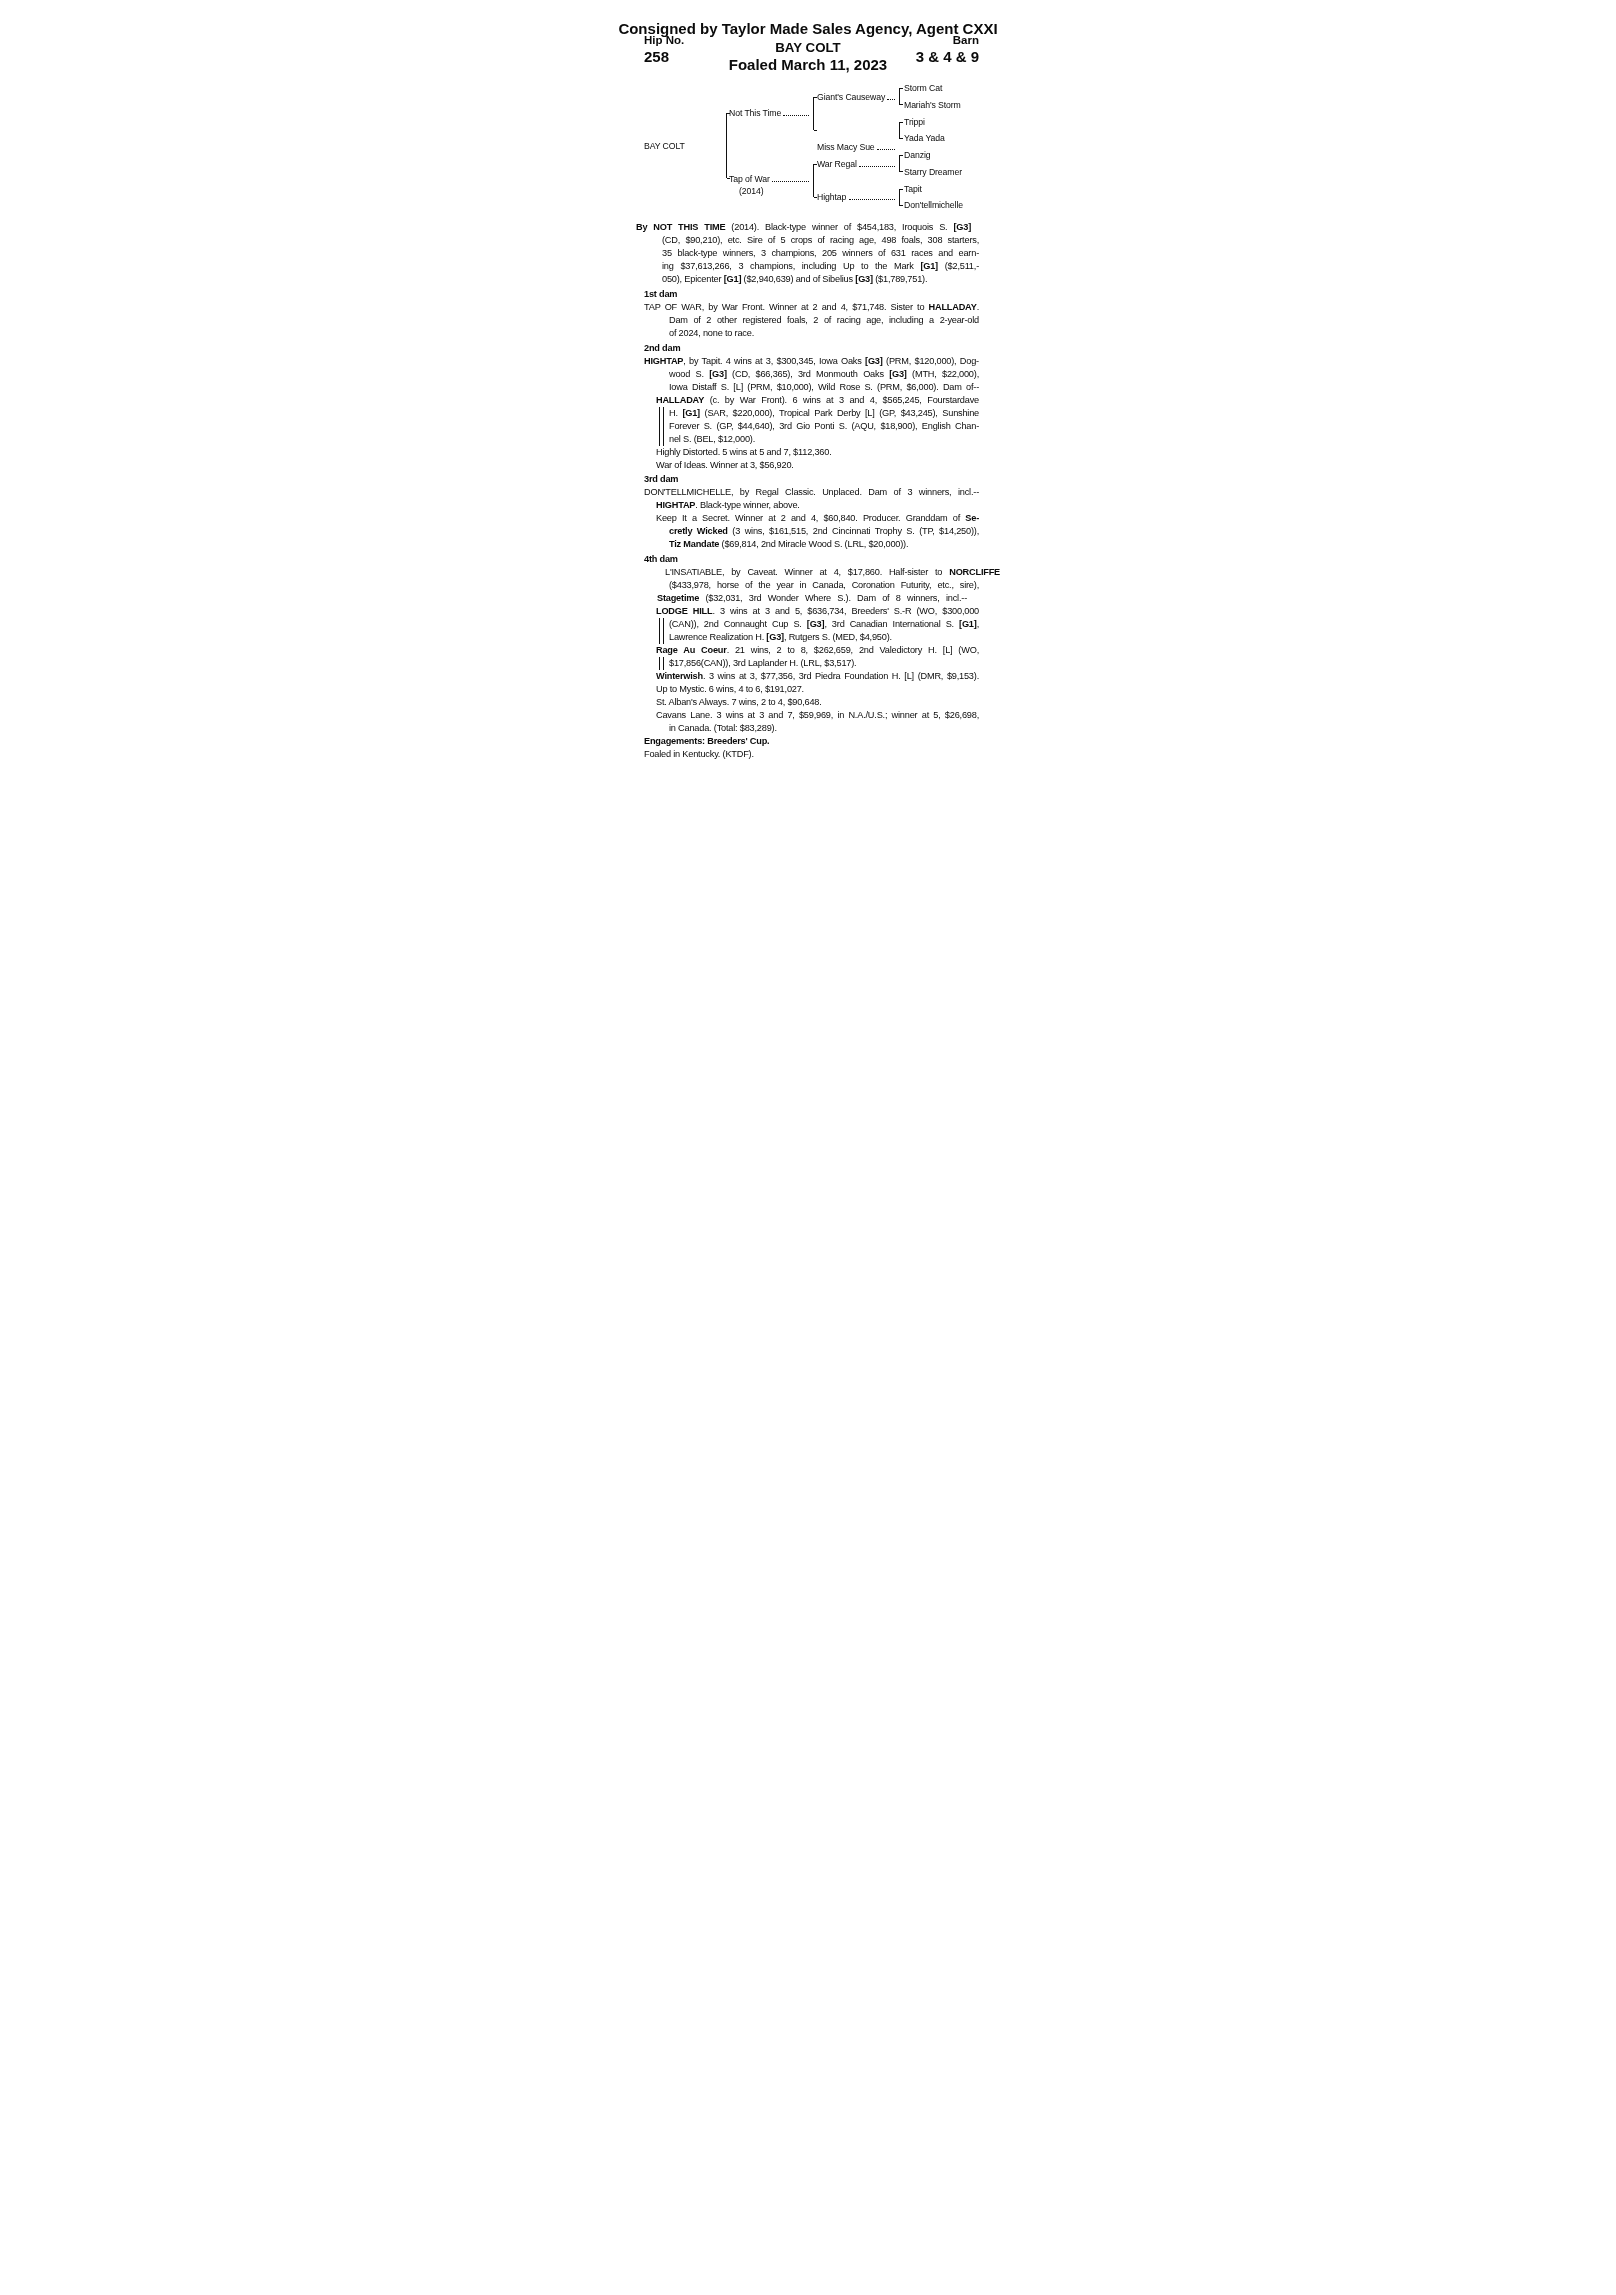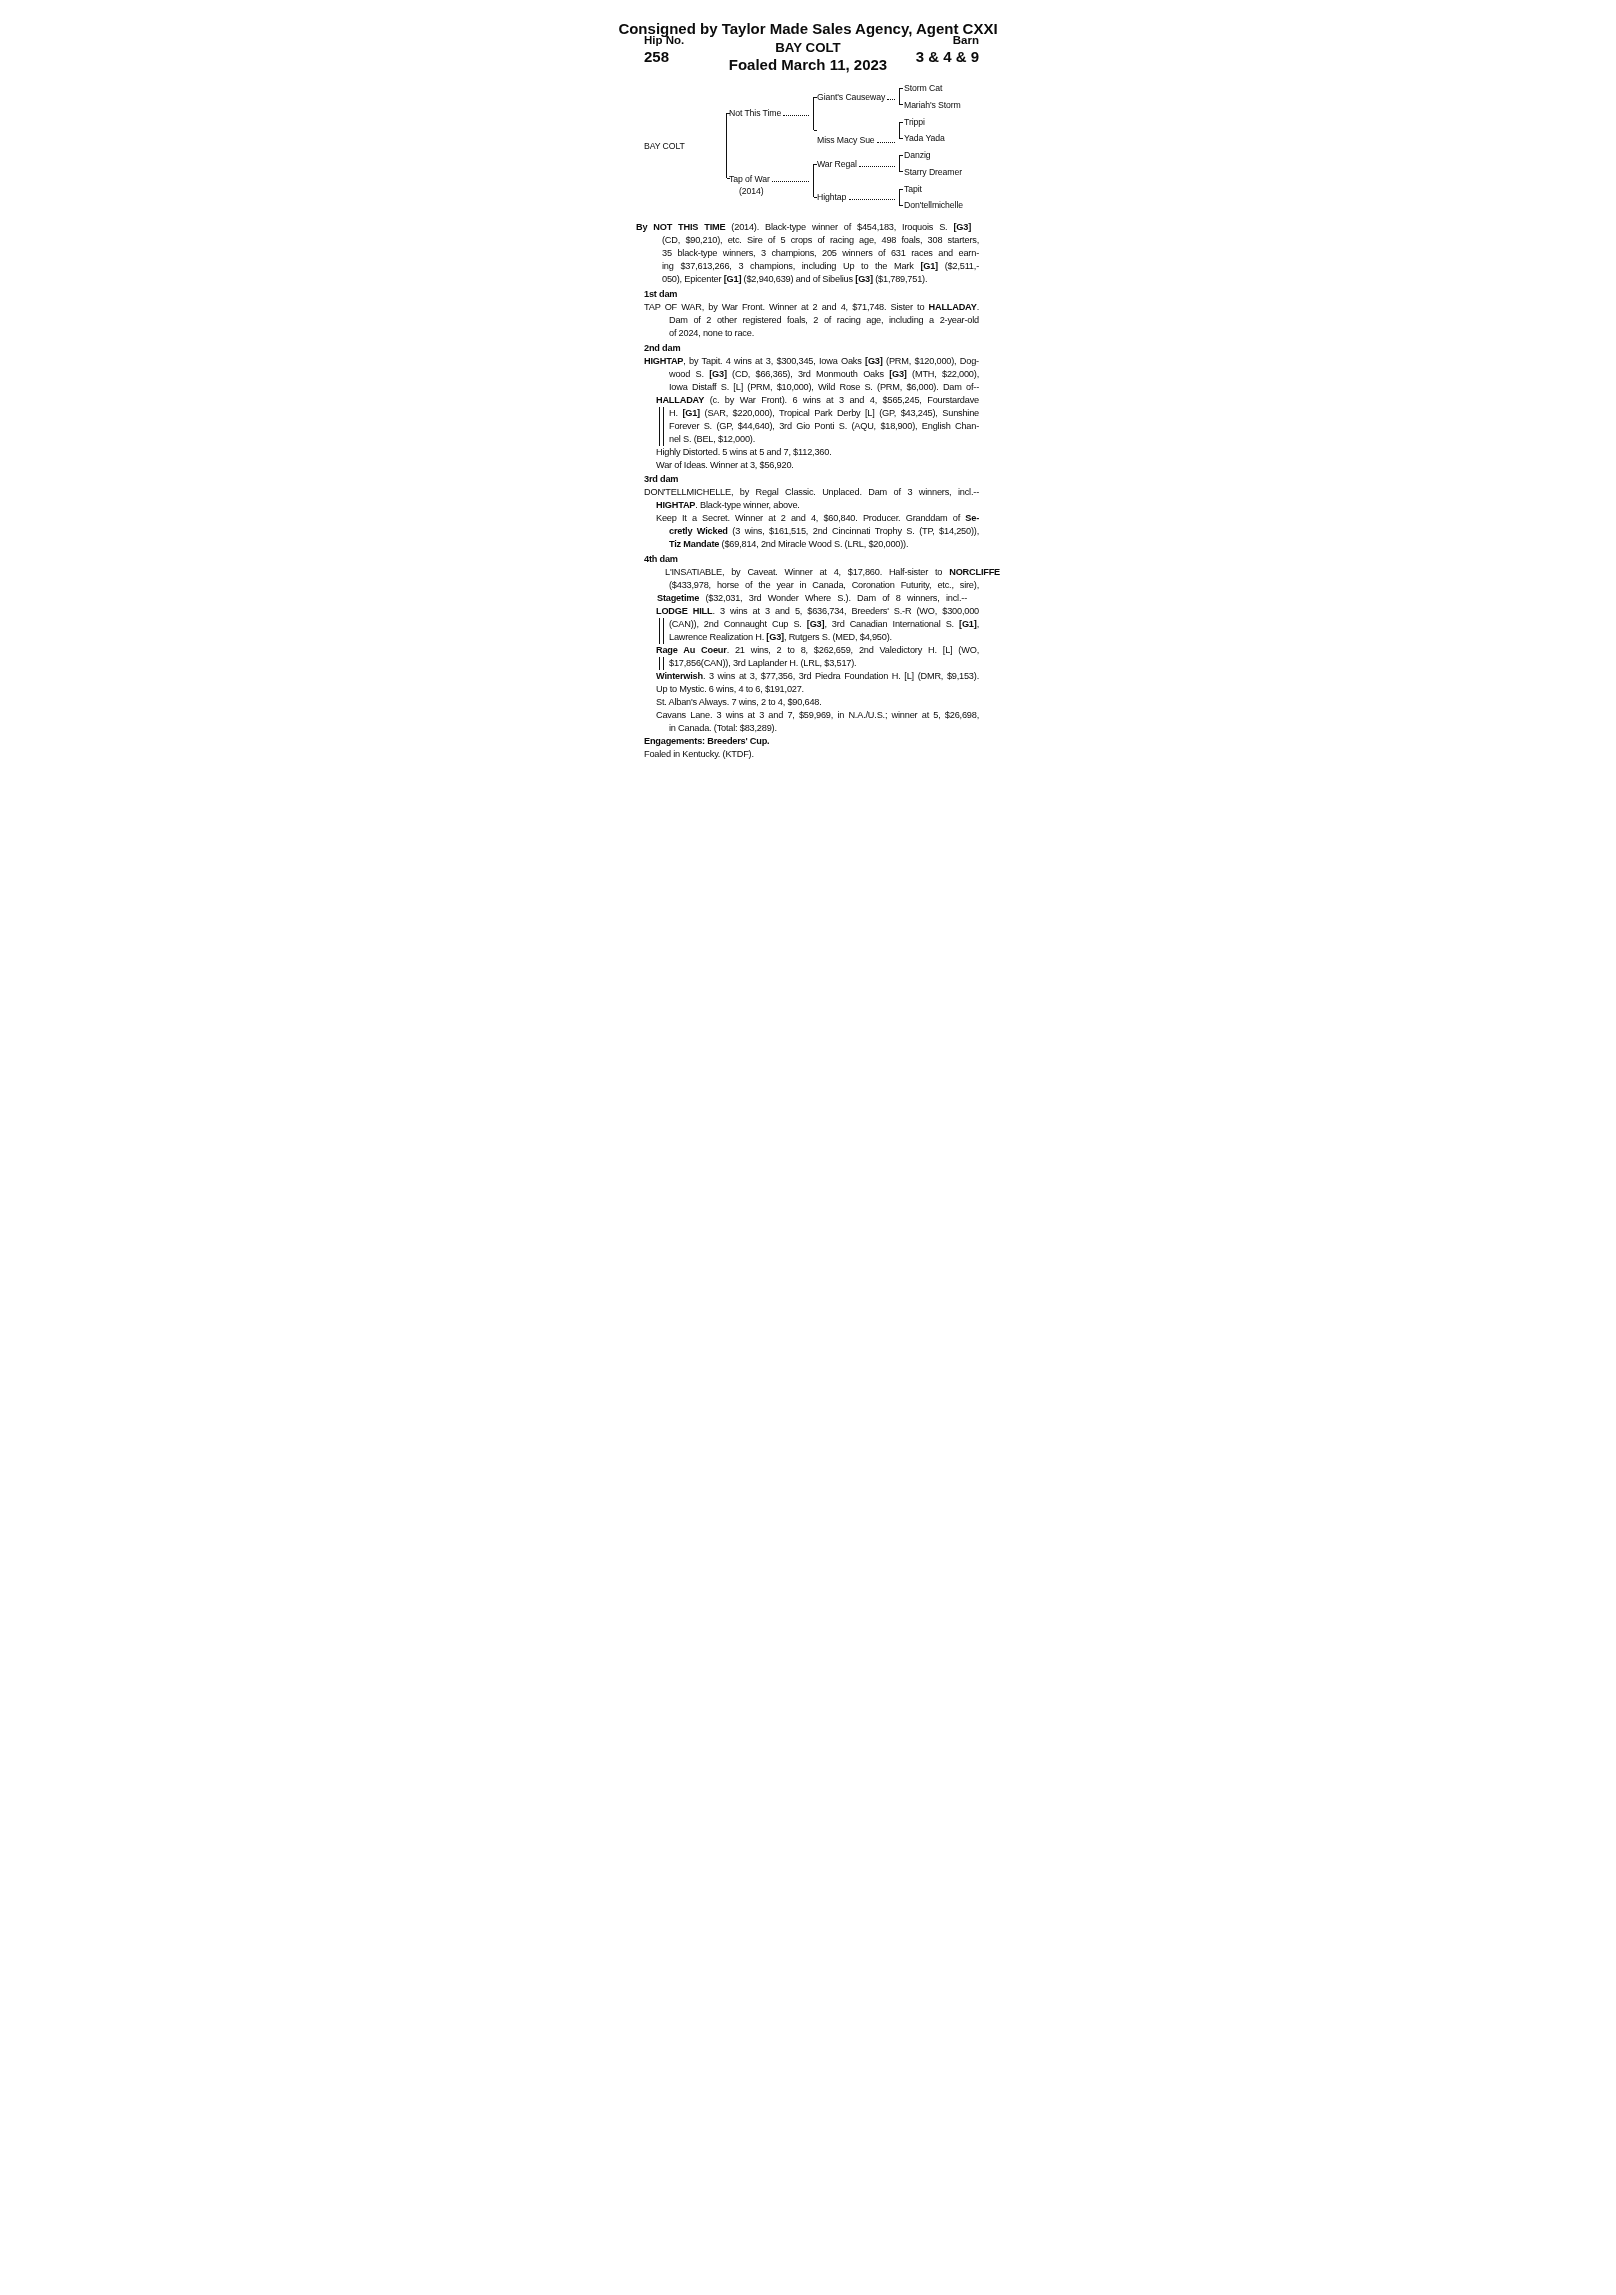--- a/index.html
+++ b/index.html
@@ -56,21 +56,21 @@
         <span class="nm">Tap of War</span>
         <span class="leader"></span>
       </div>
       <div class="tname" style="left: 133px; top: 186px;">
         <span class="nm">(2014)</span>
       </div>
       <div class="tname" style="left: 211px; top: 92px; width: 79px;">
         <span class="nm">Giant's Causeway</span>
         <span class="leader"></span>
       </div>
-      <div class="tname" style="left: 211px; top: 135px; width: 79px;">
+      <div class="tname" style="left: 211px; top: 142px; width: 79px;">
         <span class="nm">Miss Macy Sue</span>
         <span class="leader"></span>
       </div>
       <div class="tname" style="left: 211px; top: 159px; width: 79px;">
         <span class="nm">War Regal</span>
         <span class="leader"></span>
       </div>
       <div class="tname" style="left: 211px; top: 192px; width: 79px;">
         <span class="nm">Hightap</span>
         <span class="leader"></span>

